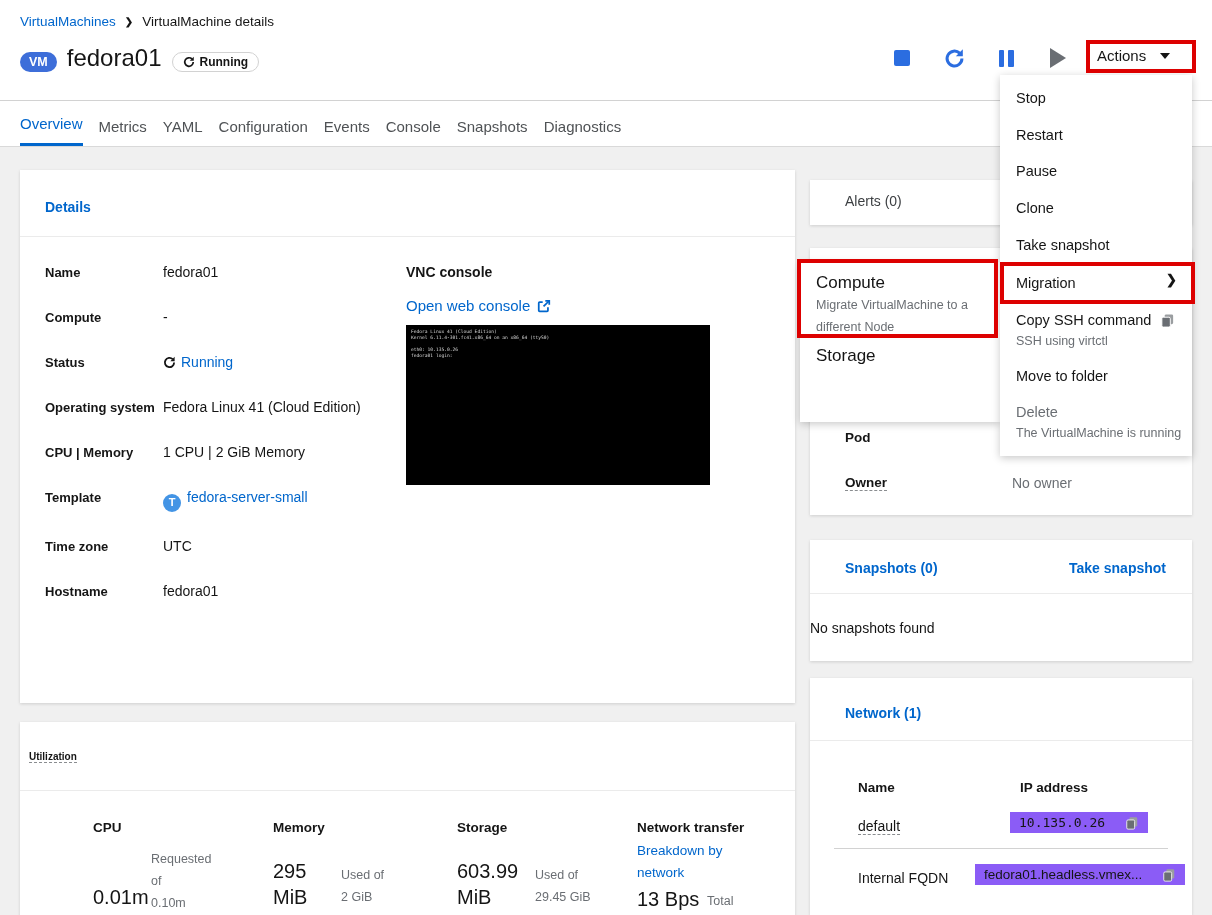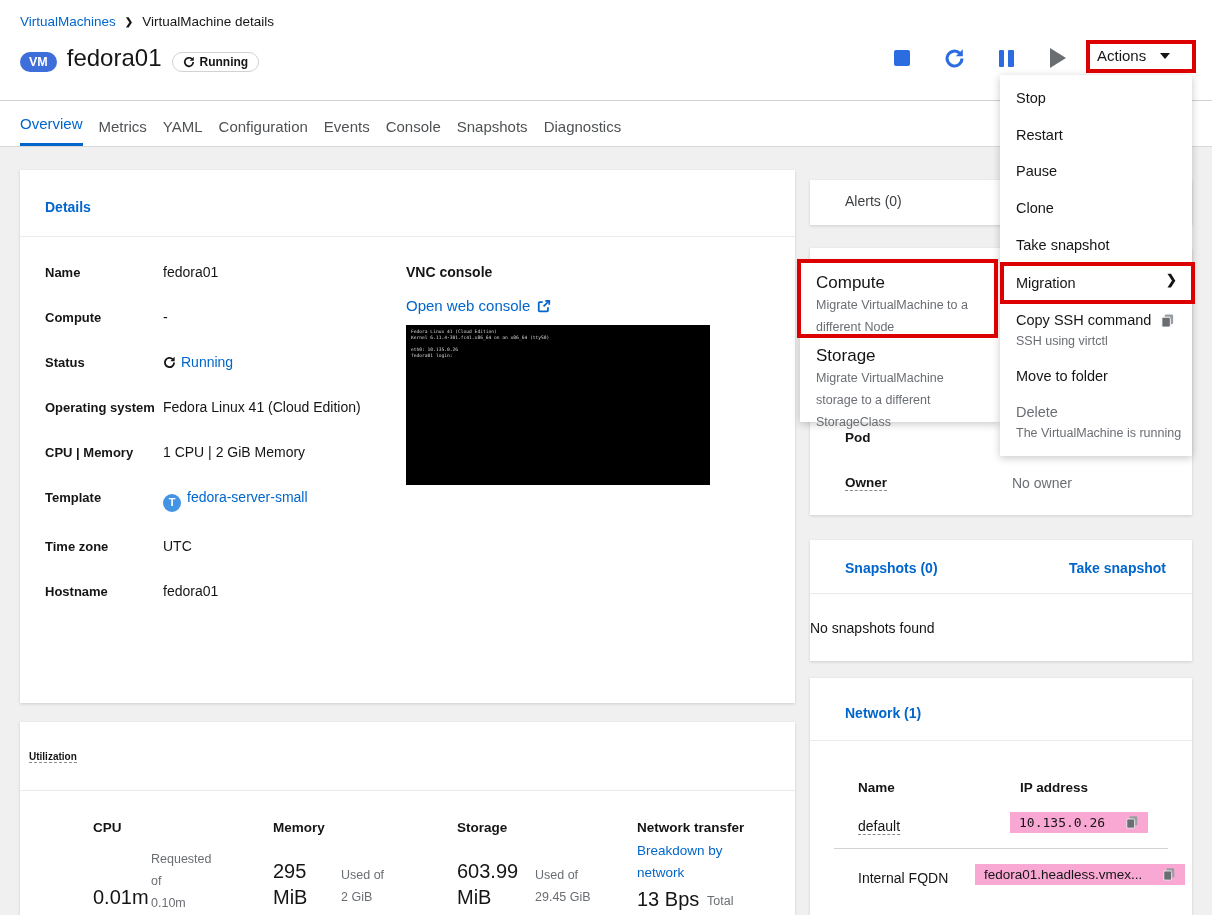--- a/index.html
+++ b/index.html
@@ -71,21 +71,21 @@
   #snap-card { left:810px; top:540px; width:382px; height:121px; }
   .snap-head-left { position:absolute; left:35px; top:20px; font-size:14px; font-weight:700; color:#0066cc; cursor:pointer; }
   .snap-head-right { position:absolute; right:26px; top:20px; font-size:14px; font-weight:700; color:#0066cc; cursor:pointer; }
   .snap-rule { position:absolute; left:0; top:53px; width:100%; height:1px; background:#ebebeb; }
   .snap-empty { position:absolute; left:0; top:80px; width:100%; text-align:left; font-size:14px; }
   #net-card { left:810px; top:678px; width:382px; height:237px; }
   .net-title { position:absolute; left:35px; top:27px; font-size:14px; font-weight:700; color:#0066cc; cursor:pointer; }
   .net-rule { position:absolute; left:0; top:62px; width:100%; height:1px; background:#ebebeb; }
   .net-col-h { position:absolute; top:102px; font-size:13.5px; font-weight:700; }
   .net-cell { position:absolute; font-size:14px; }
-  .chip { display:inline-flex; align-items:flex-start; gap:20px; background:#f9a8d4; padding:3px 9px; }
+  .chip { display:inline-flex; align-items:flex-end; gap:20px; background:#8b5cf6; padding:3px 9px; }
   .mono { font-family:"DejaVu Sans Mono", monospace; font-size:13px; }
   .net-row-rule { position:absolute; left:24px; top:170px; width:334px; height:1px; background:#d2d2d2; }
 
   
   .menu { position:absolute; left:1000px; top:75px; width:192px; height:381px; background:#fff;
           box-shadow:0 2px 8px rgba(0,0,0,0.22); z-index:6; }
   .mi { position:absolute; left:16px; font-size:14.5px; line-height:20px; cursor:pointer; }
   .mi-desc { position:absolute; left:16px; font-size:12.5px; line-height:18px; color:#6a6e73; }
   .mi-chev { position:absolute; right:15px; top:197px; font-size:13px; font-weight:700; cursor:pointer; }
   .mi.disabled { color:#6a6e73; cursor:default; }
@@ -331,19 +331,18 @@
     <div class="mi-desc" style="top:257px">SSH using virtctl</div>
     <div class="mi" style="top:291px">Move to folder</div>
     <div class="mi disabled" style="top:327px">Delete</div>
     <div class="mi-desc" style="top:349px">The VirtualMachine is running</div>
   </div>
 
   <div class="submenu">
     <div class="smi" style="top:11px">Compute</div>
     <div class="smi-desc" style="top:32px">Migrate VirtualMachine to a different Node</div>
     <div class="smi" style="top:84px">Storage</div>
-    <div class="smi-desc" style="top:105px">Migrate VirtualMachine storage to a different StorageClass</div>
   </div>
 
   <div class="redbox" id="redbox-actions"></div>
   <div class="redbox" id="redbox-migration"></div>
   <div class="redbox" id="redbox-compute"></div>
 </div>
 
 </body></html>

